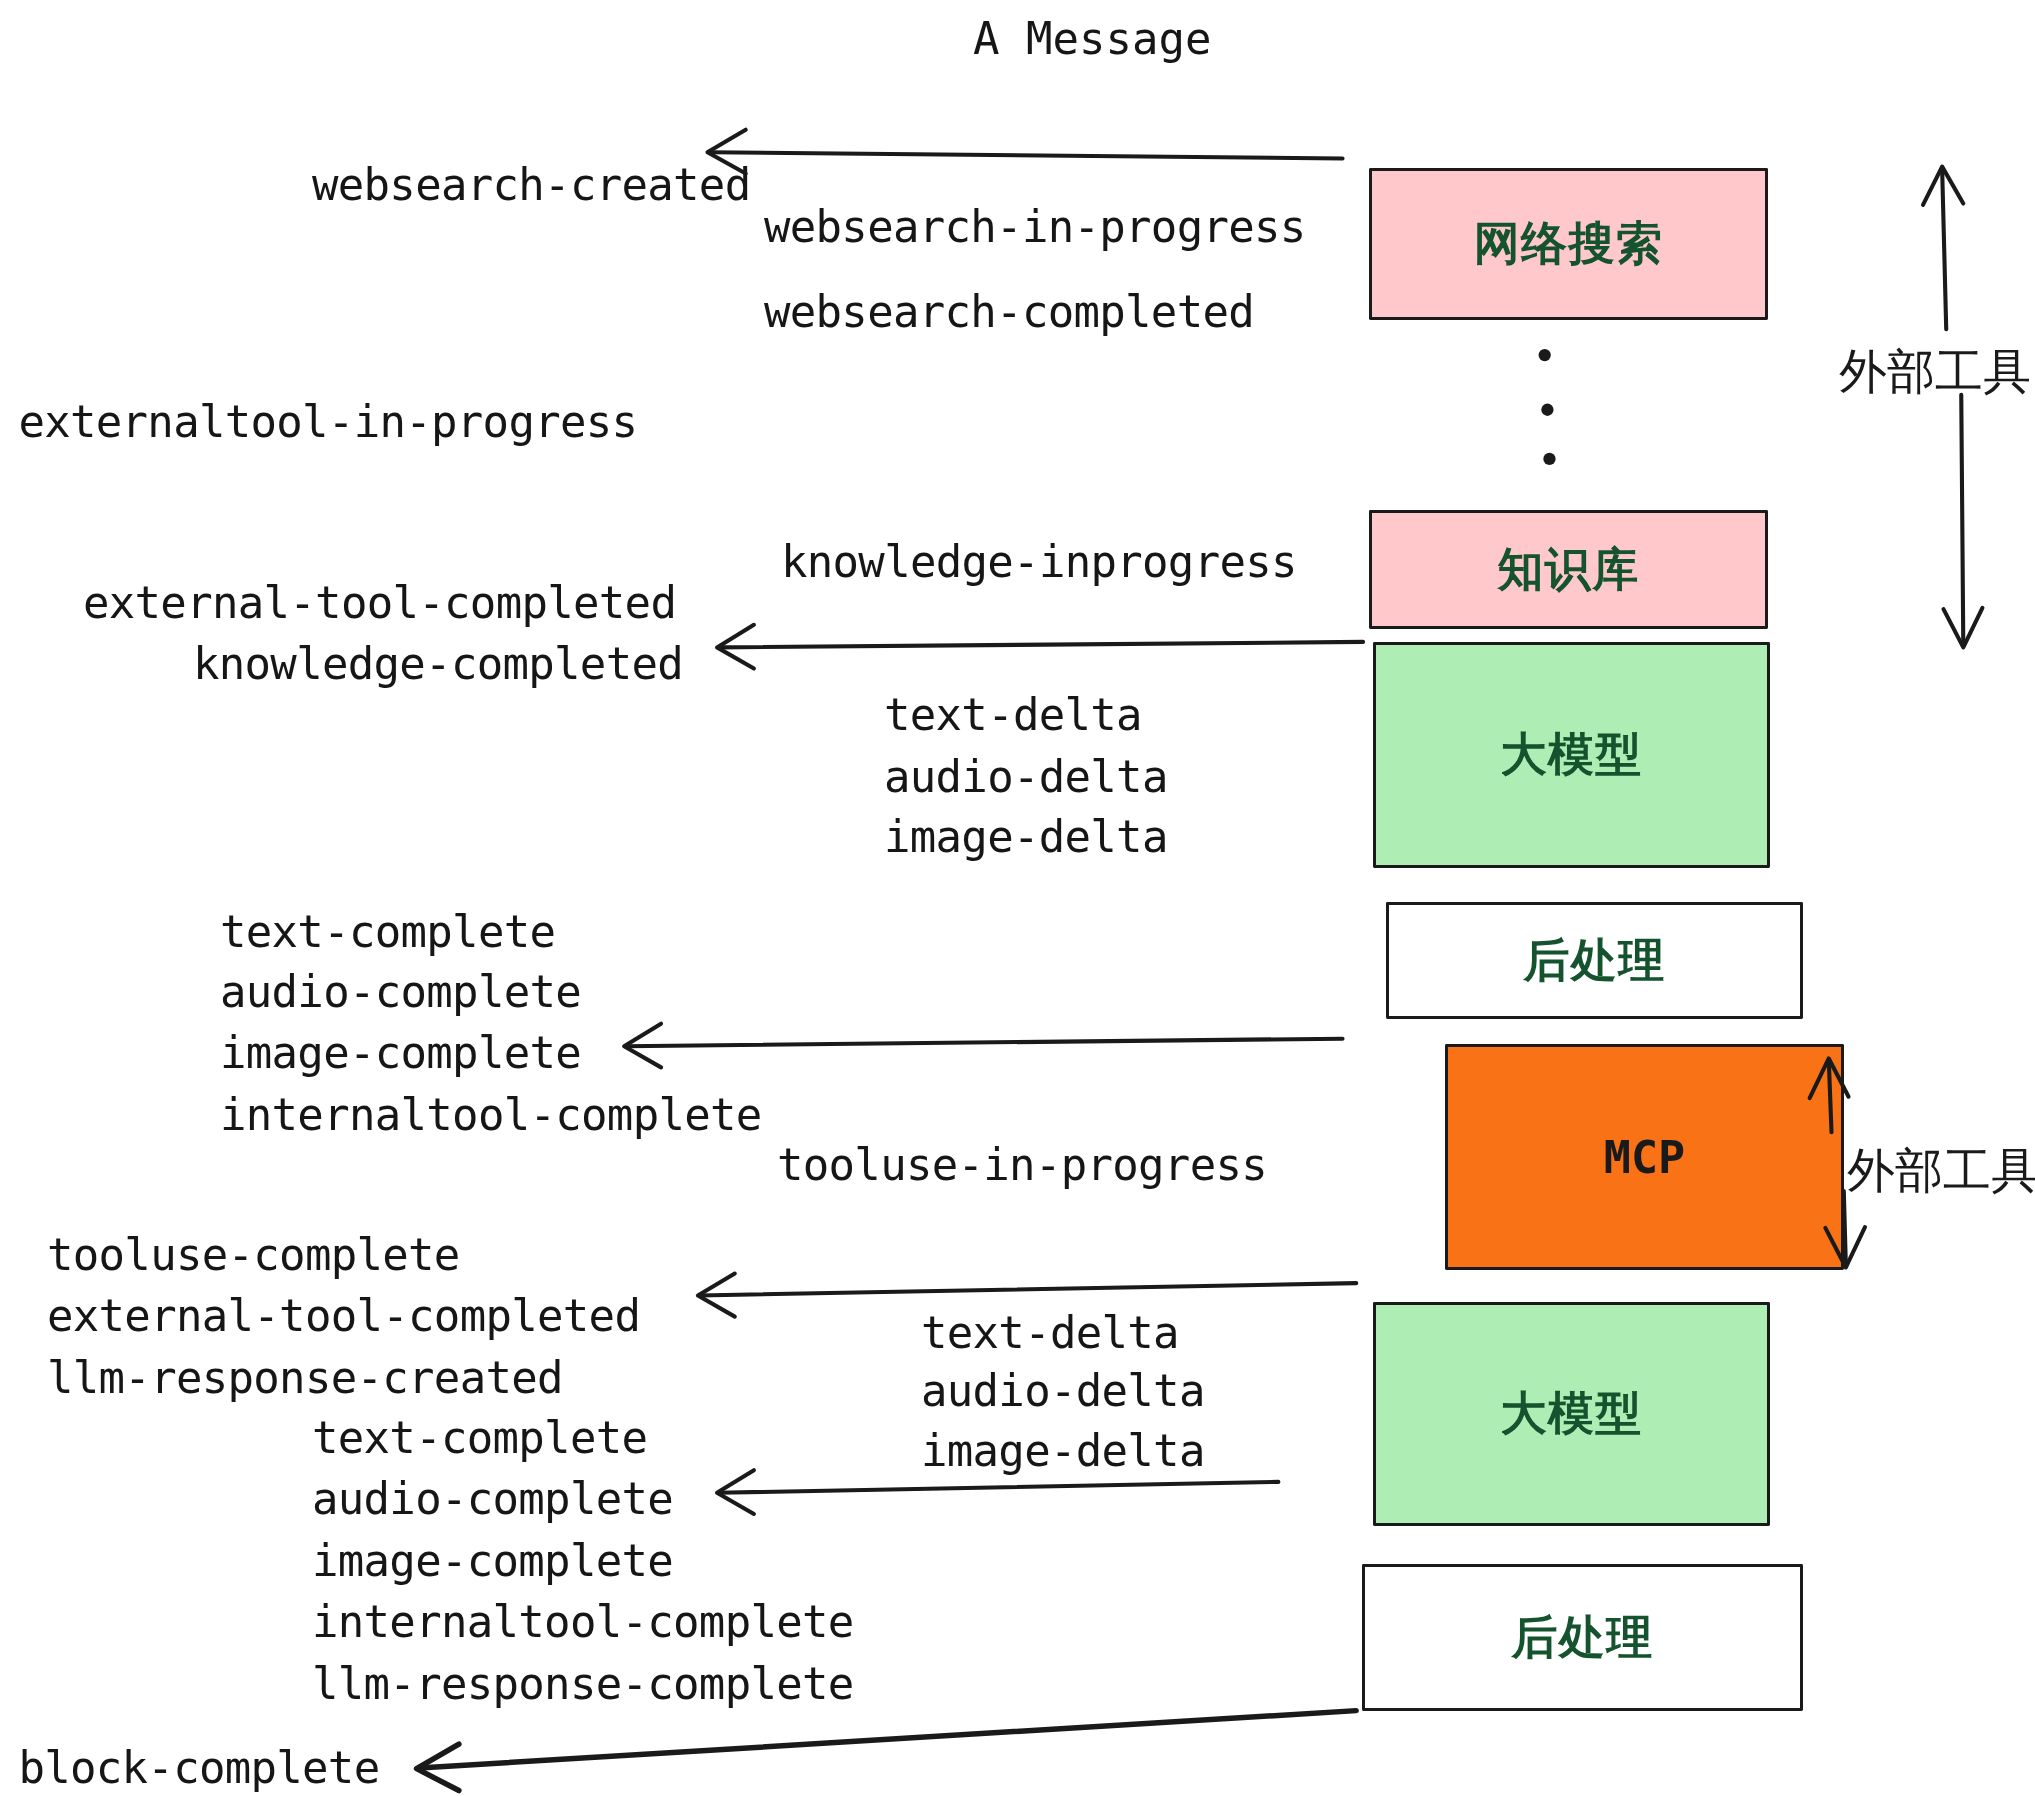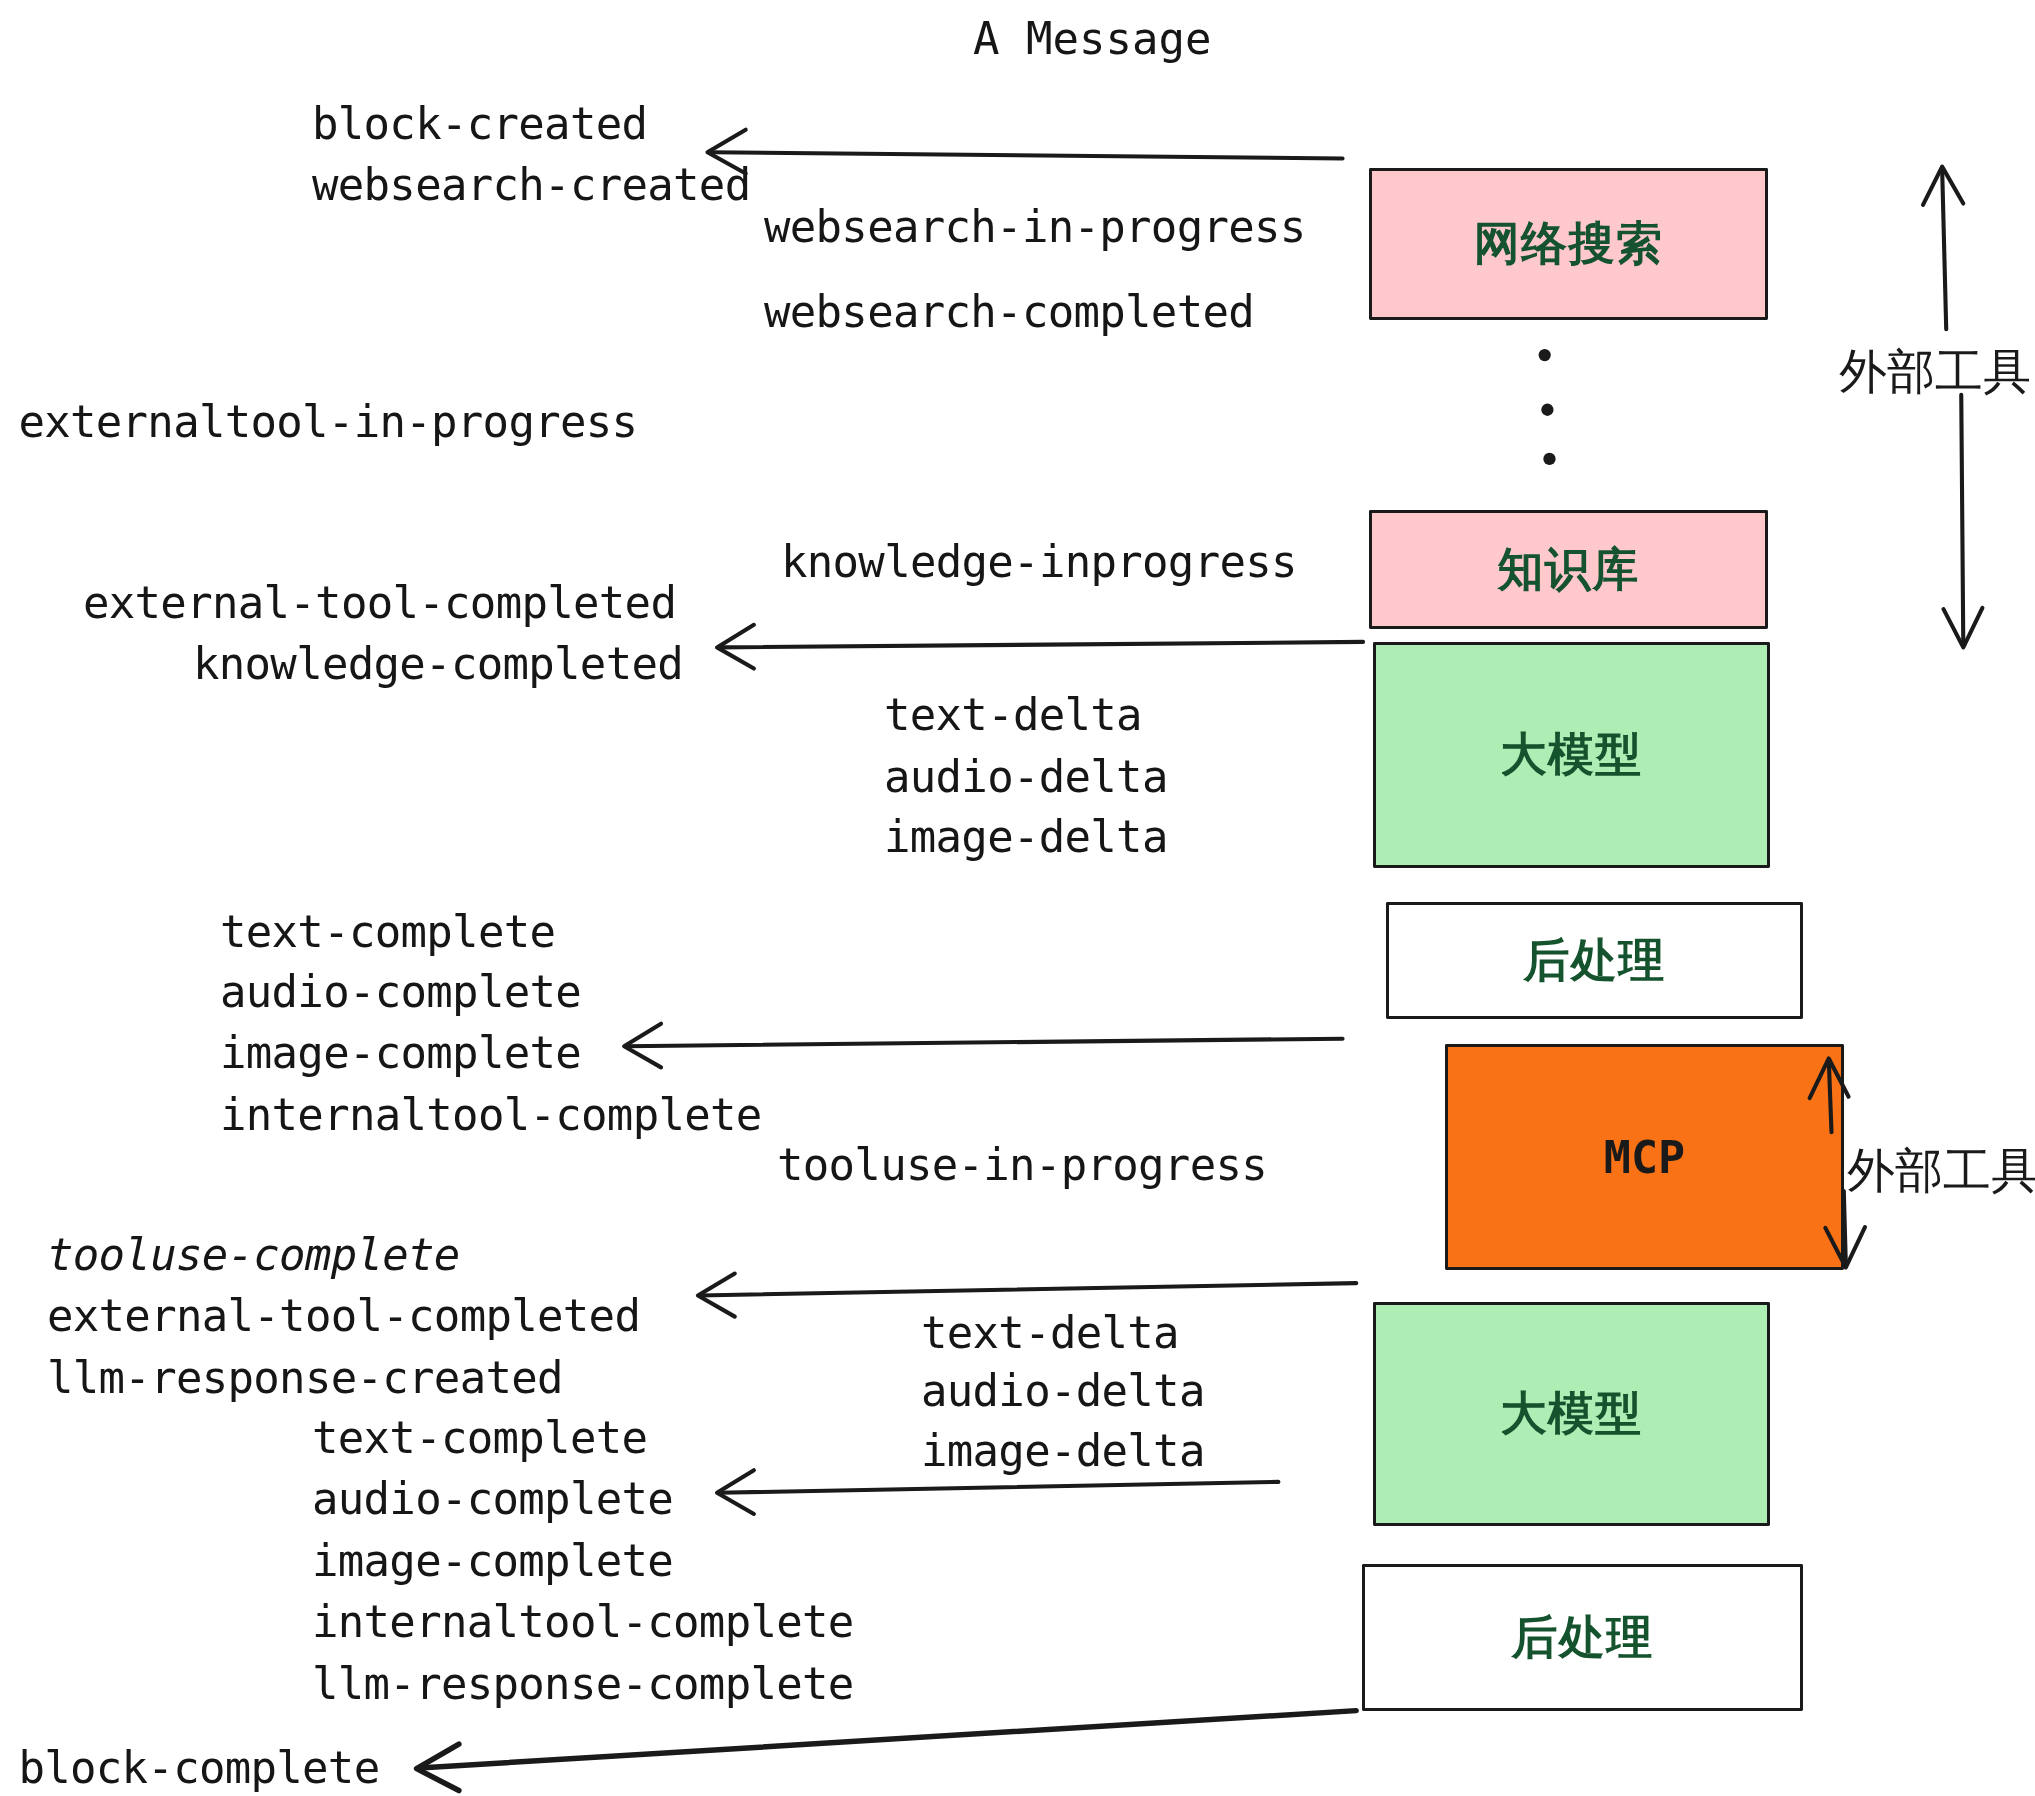--- a/index.html
+++ b/index.html
@@ -65,37 +65,36 @@
   }
   .stroke { stroke: #1a1a1a; fill: none; stroke-linecap: round; stroke-linejoin: round; }
 </style>
 </head>
 <body>
 
 <div id="canvas">
 
   <div class="title" style="left:973px; top:17px;">A Message</div>
 
-  <div class="evt" style="left:312px;  top:102px;">block-created</div>
   <div class="evt" style="left:312px;  top:163px;">websearch-created</div>
   <div class="evt" style="left:764px; top:205px;">websearch-in-progress</div>
   <div class="evt" style="left:764px; top:290px;">websearch-completed</div>
   <div class="evt" style="left:18.4px;   top:400px;">externaltool-in-progress</div>
   <div class="evt" style="left:781px; top:540px;">knowledge-inprogress</div>
   <div class="evt" style="left:83px;  top:581px;">external-tool-completed</div>
   <div class="evt" style="left:193px;  top:642px;">knowledge-completed</div>
   <div class="evt" style="left:884px; top:693px;">text-delta</div>
   <div class="evt" style="left:884px; top:755px;">audio-delta</div>
   <div class="evt" style="left:884px; top:815px;">image-delta</div>
   <div class="evt" style="left:220px;  top:910px;">text-complete</div>
   <div class="evt" style="left:220px;  top:970px;">audio-complete</div>
   <div class="evt" style="left:220px;  top:1031px;">image-complete</div>
   <div class="evt" style="left:220px;  top:1093px;">internaltool-complete</div>
   <div class="evt" style="left:777px; top:1143px;">tooluse-in-progress</div>
-  <div class="evt" style="left:47px;   top:1233px;font-style:italic;">tooluse-complete</div>
+  <div class="evt" style="left:47px;   top:1233px;">tooluse-complete</div>
   <div class="evt" style="left:47px;   top:1294px;">external-tool-completed</div>
   <div class="evt" style="left:47px;   top:1356px;">llm-response-created</div>
   <div class="evt" style="left:312px;  top:1416px;">text-complete</div>
   <div class="evt" style="left:921px; top:1311px;">text-delta</div>
   <div class="evt" style="left:921px; top:1369px;">audio-delta</div>
   <div class="evt" style="left:921px; top:1429px;">image-delta</div>
   <div class="evt" style="left:312px;  top:1477px;">audio-complete</div>
   <div class="evt" style="left:312px;  top:1539px;">image-complete</div>
   <div class="evt" style="left:312px;  top:1600px;">internaltool-complete</div>
   <div class="evt" style="left:312px;  top:1662px;">llm-response-complete</div>

